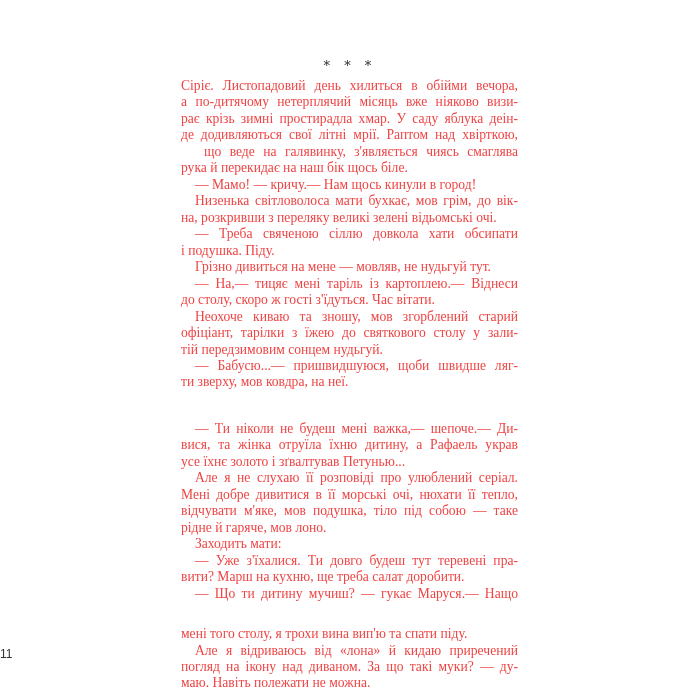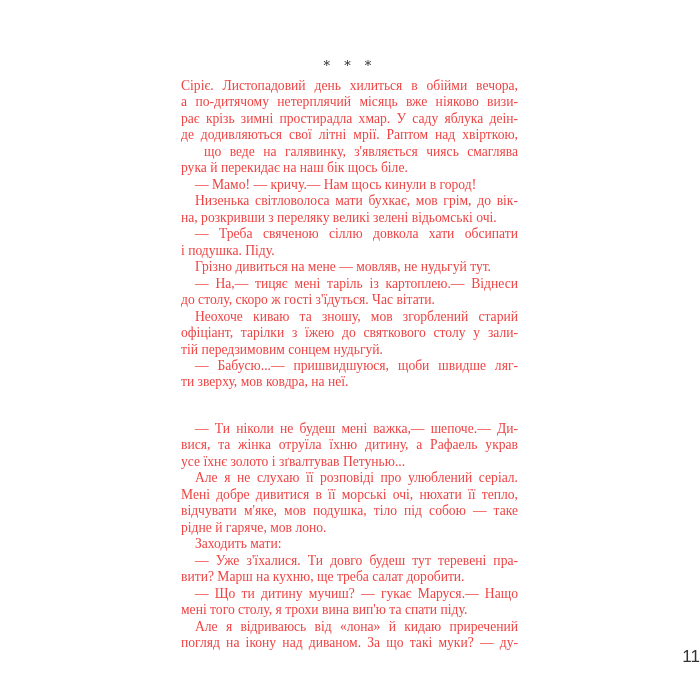--- a/index.html
+++ b/index.html
@@ -49,23 +49,23 @@
       text-align-last: left;
     }
     .line.indent {
       padding-left: 14px;
     }
     .pagenum {
       position: absolute;
       top: 647px;
       left: 0;
       width: 700px;
-      text-align: right;
+      text-align: left;
       font-family: "Liberation Sans", sans-serif;
-      font-size: 17px;
+      font-size: 12px;
       color: #333333;
     }
   </style>
 </head>
 <body>
 
 <div class="page">
   <div class="stars">* * *</div>
   <div class="text" id="text-body">
       <span class="line" style="height: 16.4706px; line-height: 16.4706px;">Сіріє. Листопадовий день хилиться в обійми вечора,</span>
@@ -91,18 +91,19 @@
       <span class="line" style="height: 16.4706px; line-height: 16.4706px;">вися, та жінка отруїла їхню дитину, а Рафаель украв</span>
       <span class="line last" style="height: 16.4706px; line-height: 16.4706px;">усе їхнє золото і зґвалтував Петунью...</span>
       <span class="line indent" style="height: 16.4706px; line-height: 16.4706px;">Але я не слухаю її розповіді про улюблений серіал.</span>
       <span class="line" style="height: 16.4706px; line-height: 16.4706px;">Мені добре дивитися в її морські очі, нюхати її тепло,</span>
       <span class="line" style="height: 16.4706px; line-height: 16.4706px;">відчувати м'яке, мов подушка, тіло під собою — таке</span>
       <span class="line last" style="height: 16.4706px; line-height: 16.4706px;">рідне й гаряче, мов лоно.</span>
       <span class="line indent last" style="height: 16.4706px; line-height: 16.4706px;">Заходить мати:</span>
       <span class="line indent" style="height: 16.4706px; line-height: 16.4706px;">— Уже з'їхалися. Ти довго будеш тут теревені пра-</span>
       <span class="line last" style="height: 16.4706px; line-height: 16.4706px;">вити? Марш на кухню, ще треба салат доробити.</span>
       <span class="line indent" style="height: 16.4706px; line-height: 16.4706px;">— Що ти дитину мучиш? — гукає Маруся.— Нащо</span>
-      <span class="line last" style="height: 16.4706px; line-height: 16.4706px;">мені того столу, я трохи вина вип'ю та спати піду.</span>
+      <span class="line last" style="height: 16.4706px; line-height: 16.4706px; margin-top: 24px;">мені того столу, я трохи вина вип'ю та спати піду.</span>
       <span class="line indent" style="height: 16.4706px; line-height: 16.4706px;">Але я відриваюсь від «лона» й кидаю приречений</span>
       <span class="line" style="height: 16.4706px; line-height: 16.4706px;">погляд на ікону над диваном. За що такі муки? — ду-</span>
+      <span class="line last" style="height: 16.4706px; line-height: 16.4706px;">маю. Навіть полежати не можна.</span>
     </div>
   <div class="pagenum">11</div>
 </div>
 
 </body></html>

